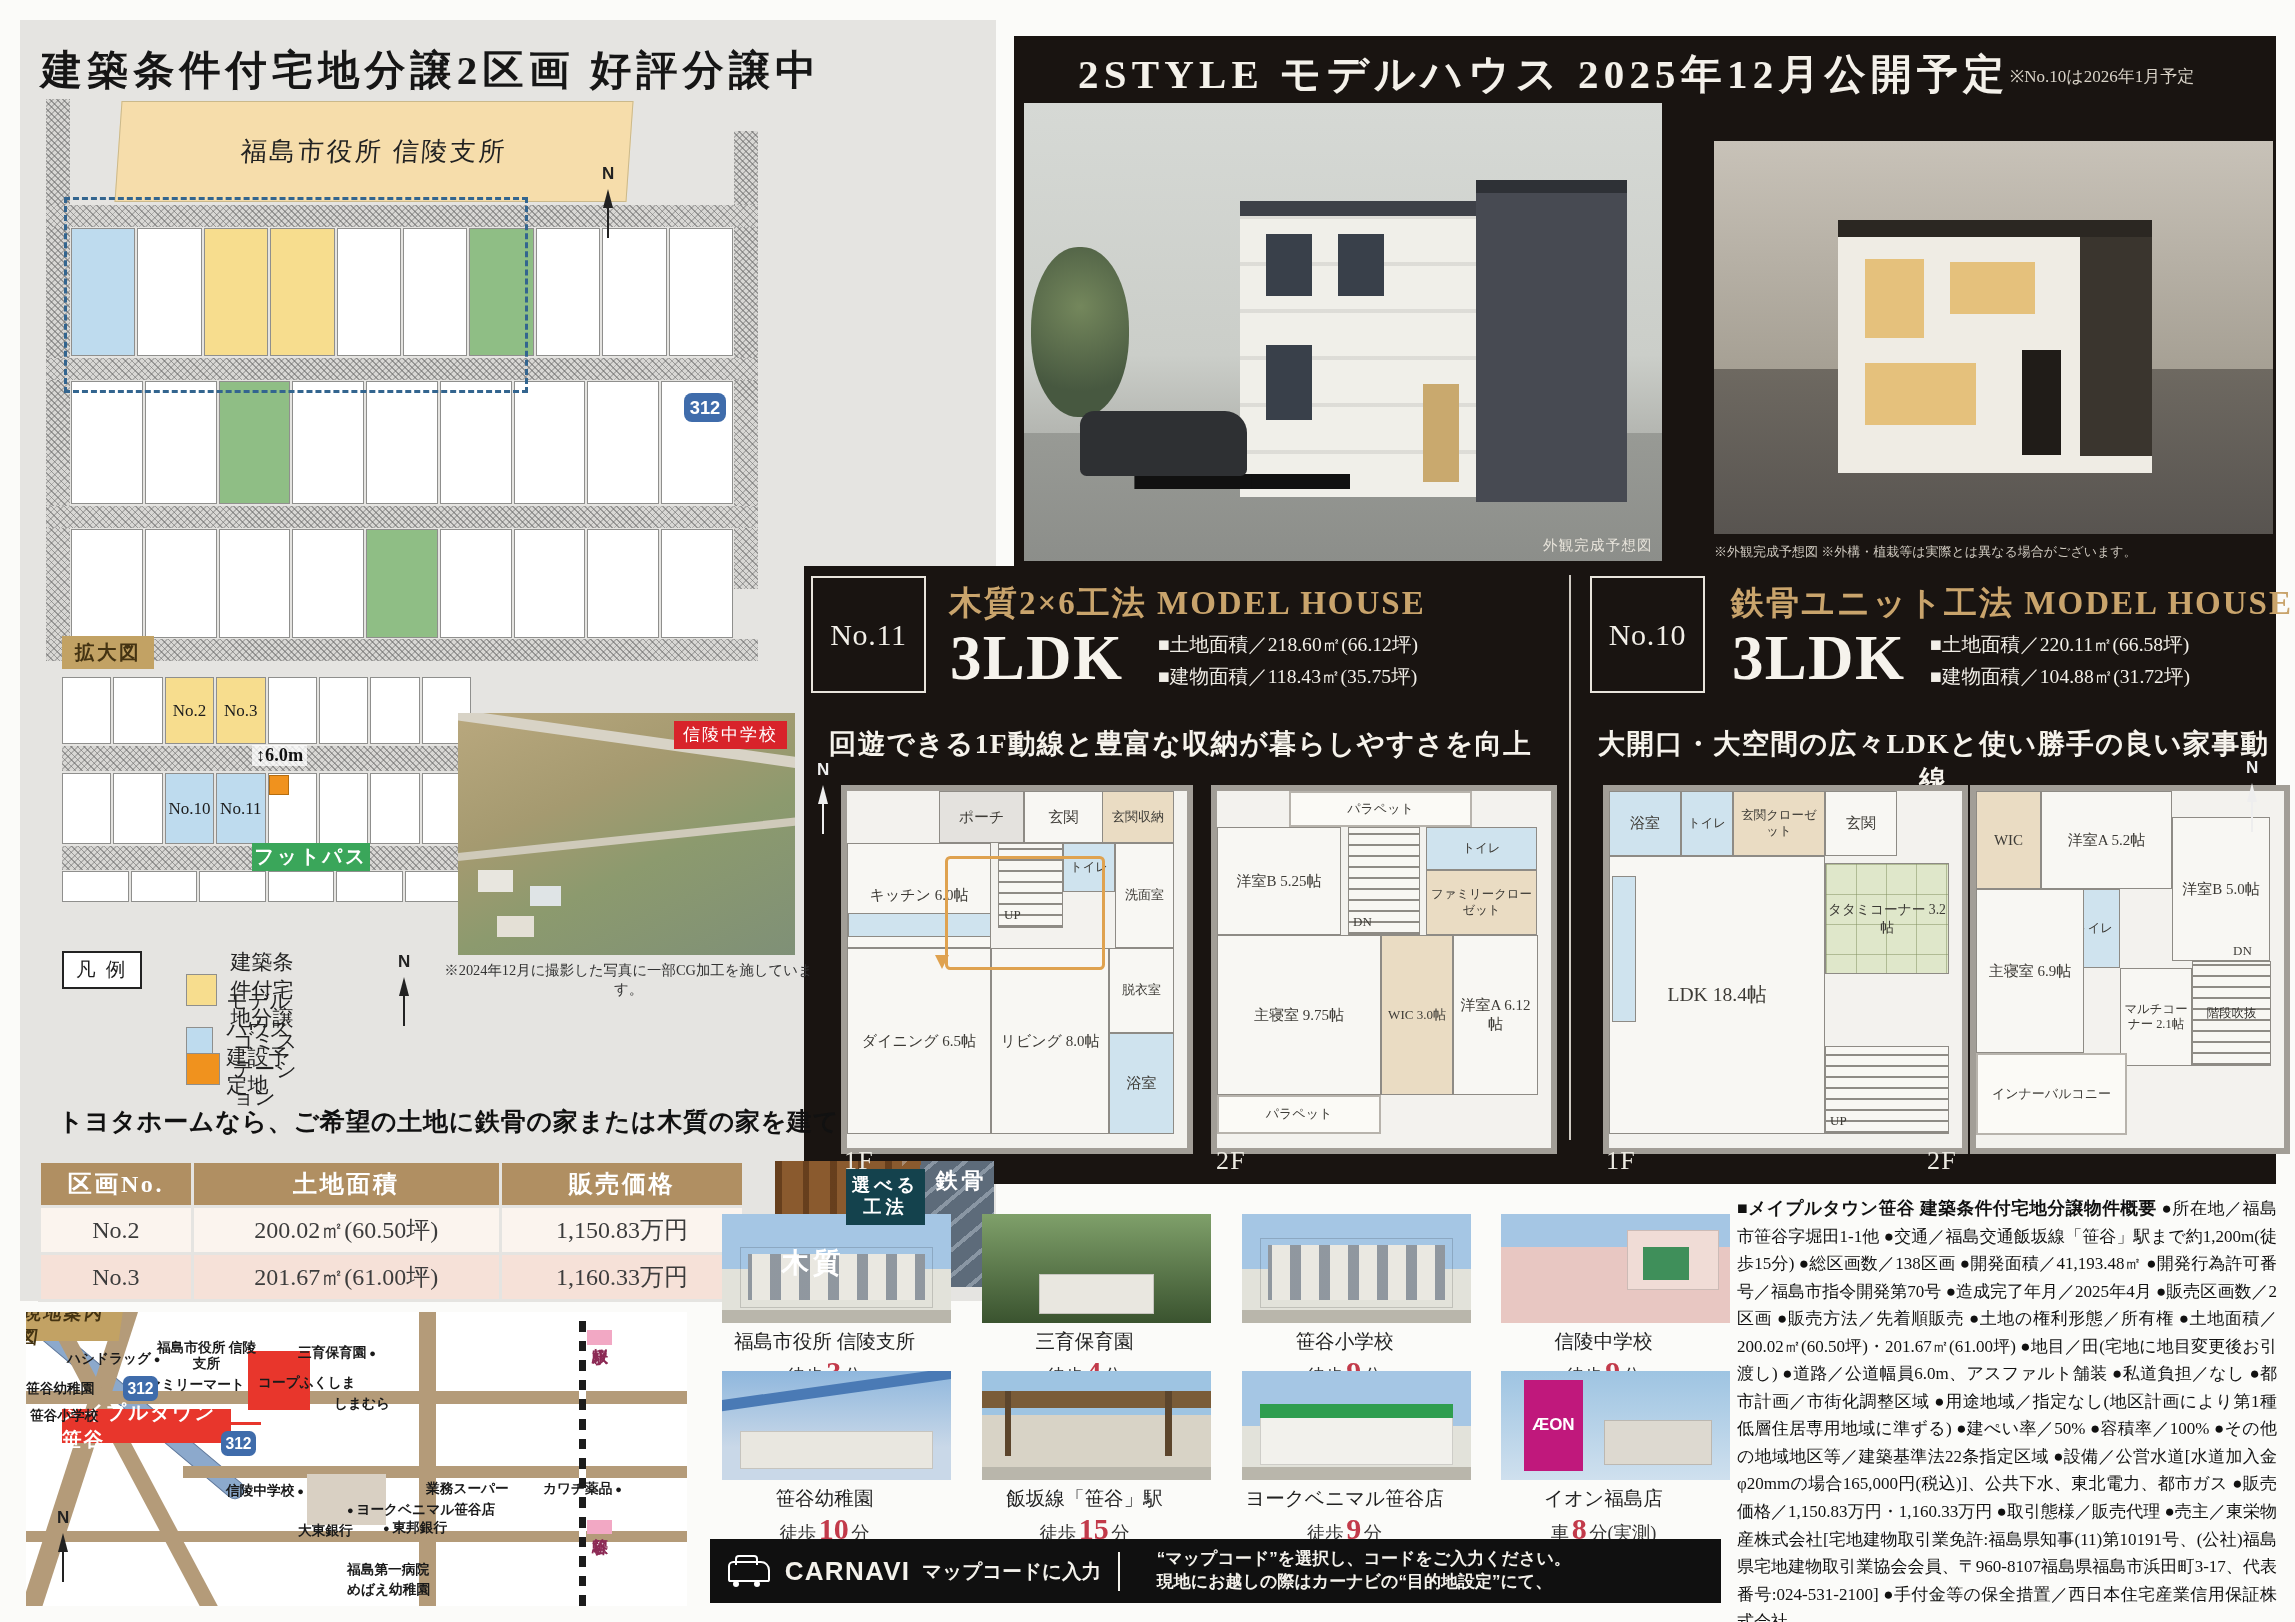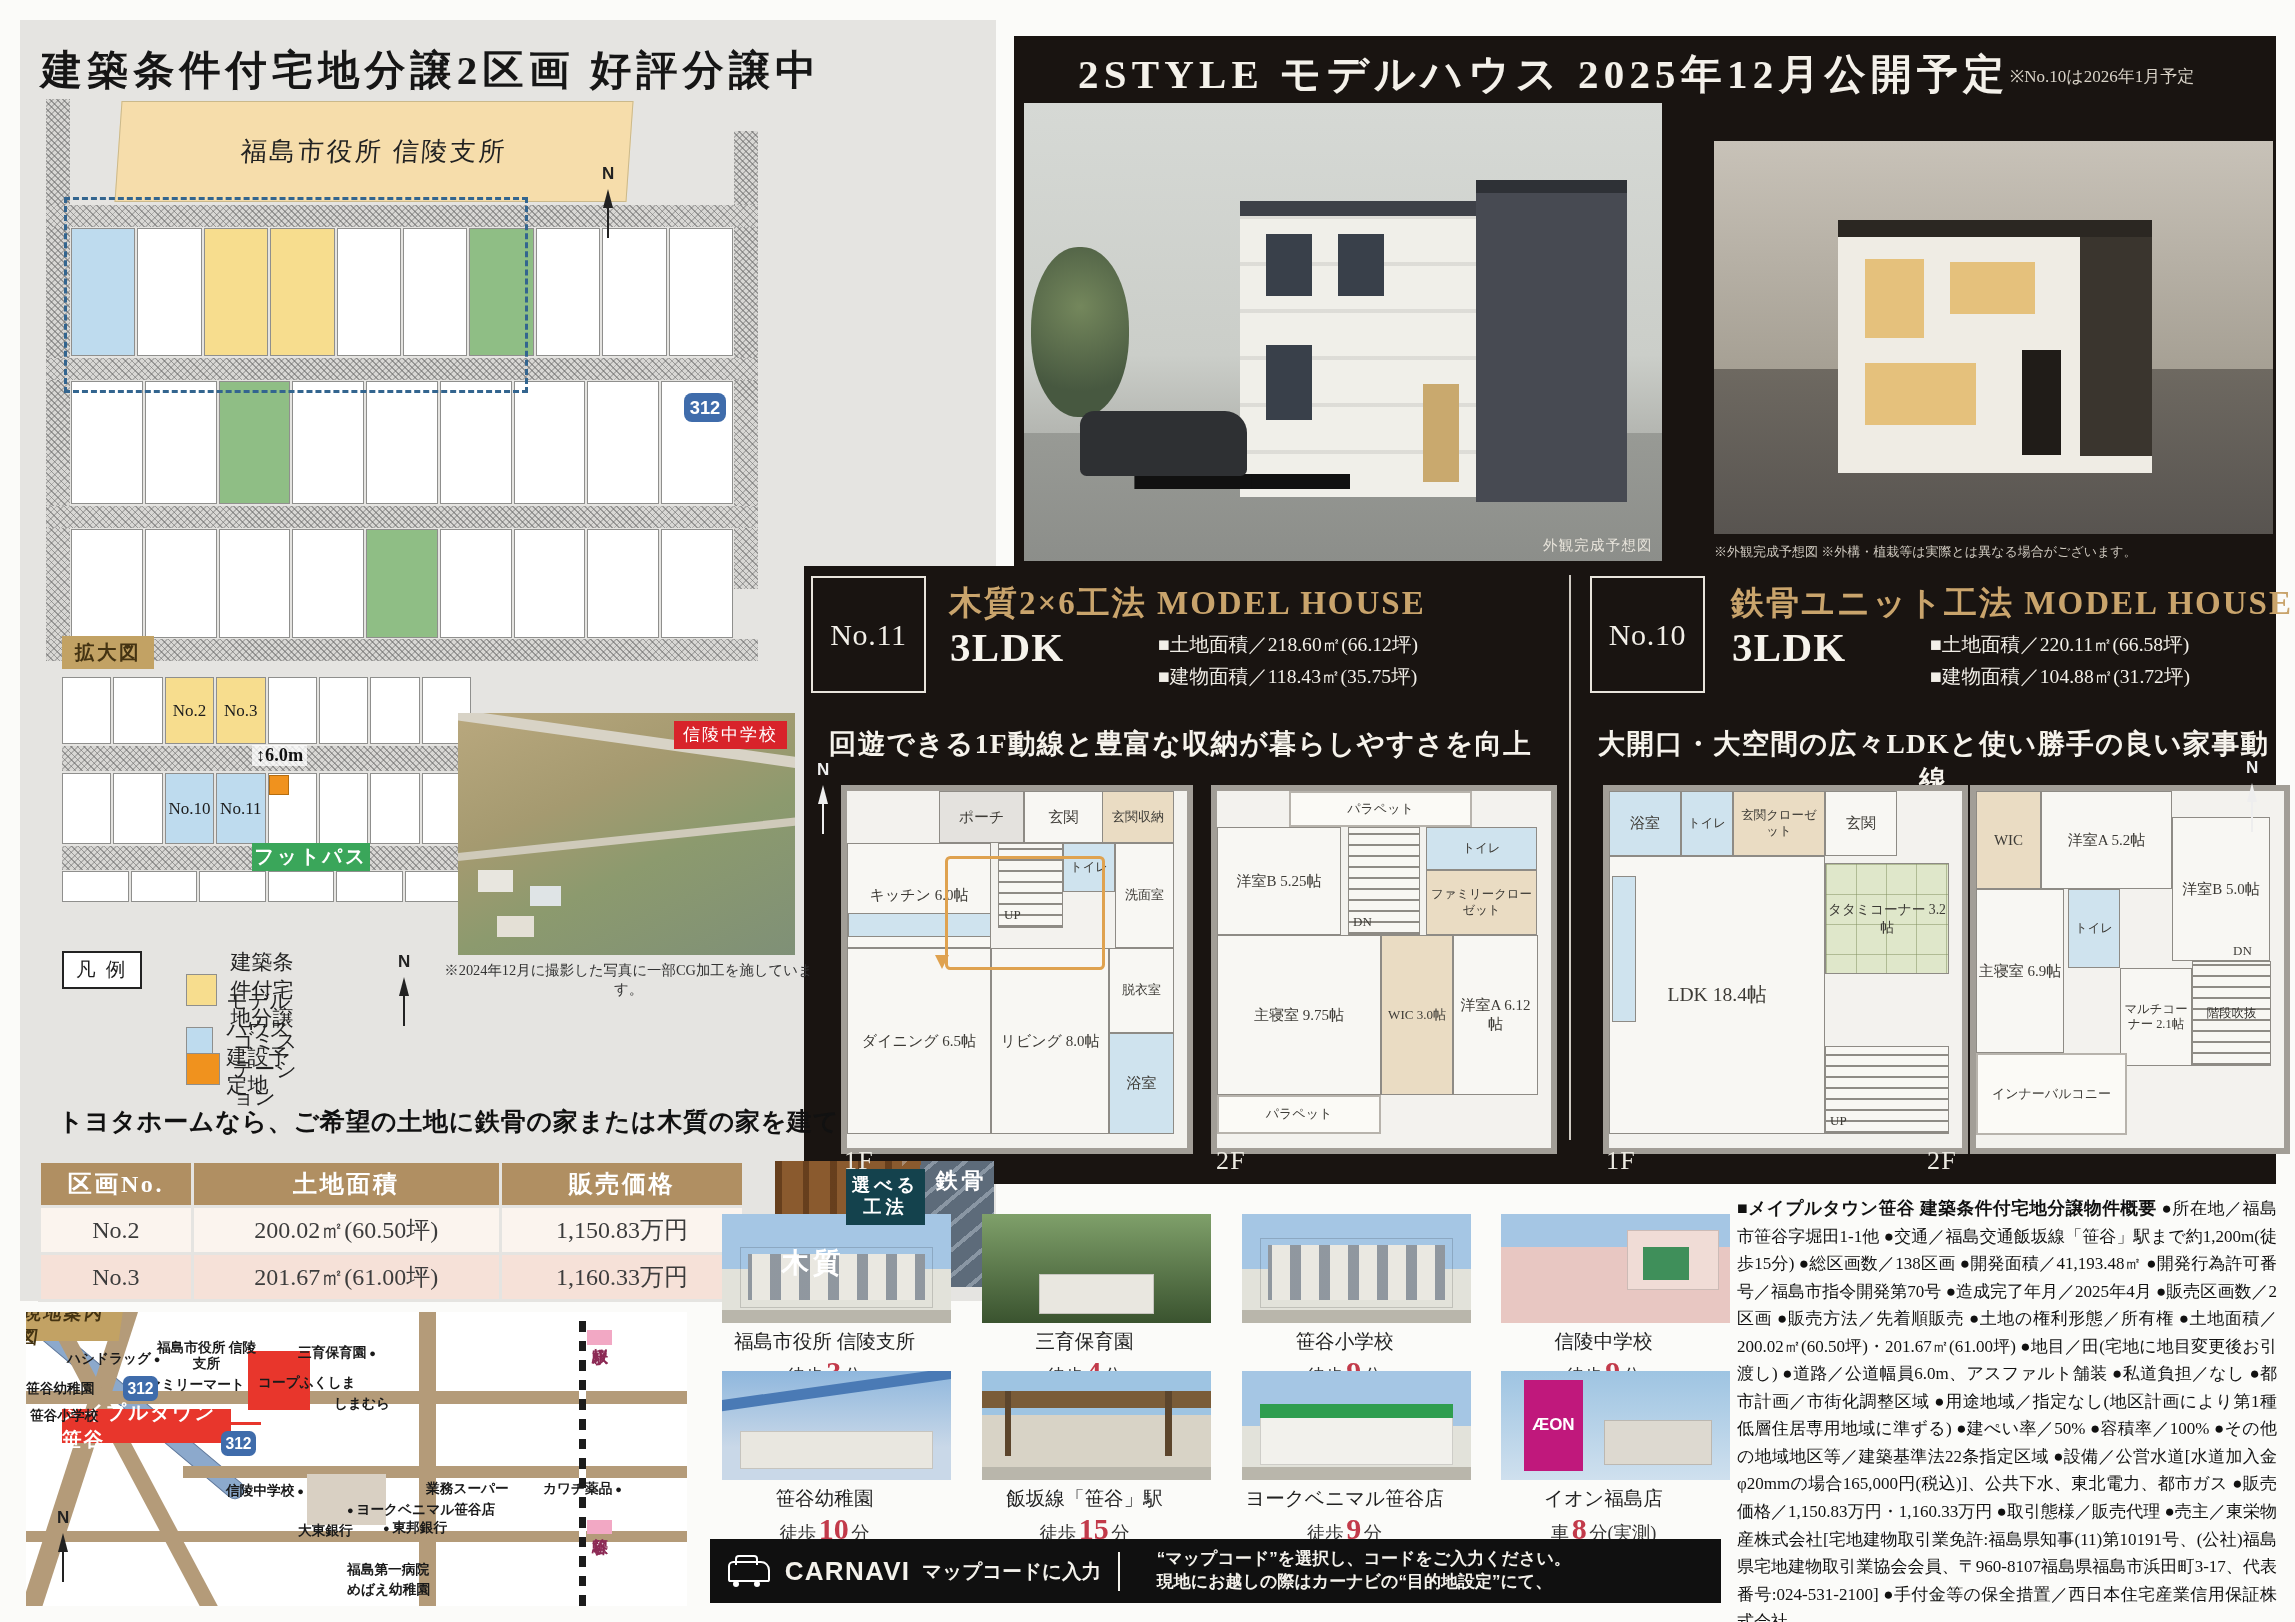--- a/index.html
+++ b/index.html
@@ -38,21 +38,21 @@
   table.price{border-collapse:separate;border-spacing:3.3px;background:#e5e4e1;font-size:24px;}
   table.price th{background:#b08f62;color:#fff;font-weight:bold;padding:5.2px 0;letter-spacing:2.6px;}
   table.price td{background:#fbf4ee;color:#3c3c3c;padding:5.9px 0;text-align:center;}
   table.price tr.alt td{background:#f6e1d8;}
   
   .dark{background:#191411;}
   .dk-title{color:#f4f1ea;font-size:41px;font-weight:bold;letter-spacing:5.2px;}
   .dk-note{color:#d9d3c8;font-size:17px;}
   .goldhead{color:#c9a46c;font-size:33px;font-weight:bold;letter-spacing:2px;}
   .nobox{border:2px double #e8e4dc;color:#f2efe8;font-size:30px;letter-spacing:0.7px;}
-  .ldk{color:#f6f3ec;font-size:41px;font-weight:bold;letter-spacing:1.3px;line-height:1;}
+  .ldk{color:#f6f3ec;font-size:63px;font-weight:bold;letter-spacing:1.3px;line-height:1;}
   .areas{color:#f2efe8;font-size:19.6px;line-height:1.65;}
   .tagline{color:#f6f3ec;font-size:27.5px;font-weight:bold;letter-spacing:1.3px;}
   .divider{width:2px;background:#cfcac2;}
   .floorlab{color:#eceae2;font-size:26px;letter-spacing:1.3px;}
   
   .plan{position:absolute;background:#f3f2ee;border:6.5px solid #a29e97;}
   .room{position:absolute;border:1.3px solid #8e8b85;background:#f8f7f3;color:#3d3b36;
         display:flex;align-items:center;justify-content:center;text-align:center;
         font-size:15px;line-height:1.25;padding:1.3px;box-sizing:border-box;}
   .wet{background:#cfe3ee;}
@@ -364,21 +364,21 @@
     <div class="room stairs" style="left:216px;top:255px;width:124px;height:88px;"></div>
     <div class="abs" style="left:221px;top:322px;color:#3d3b36;font-size:13px;">UP</div>
   </div>
   <div class="abs floorlab" style="left:1606px;top:1146px;">1F</div>
 
   <div class="plan" style="left:1970px;top:785px;width:308px;height:357px;">
     <div class="room wood" style="left:0;top:0;width:65px;height:98px;">WIC</div>
     <div class="room" style="left:65px;top:0;width:131px;height:98px;">洋室A 5.2帖</div>
     <div class="room" style="left:196px;top:26px;width:98px;height:144px;">洋室B 5.0帖</div>
     <div class="room wet" style="left:92px;top:98px;width:52px;height:79px;font-size:12.4px;">トイレ</div>
-    <div class="room" style="left:0;top:98px;width:88px;height:164px;">主寝室 6.9帖</div>
+    <div class="room" style="left:0;top:98px;width:108px;height:164px;">主寝室 6.9帖</div>
     <div class="room" style="left:144px;top:177px;width:72px;height:98px;font-size:12.4px;">マルチコーナー 2.1帖</div>
     <div class="room stairs" style="left:216px;top:170px;width:79px;height:105px;font-size:12.4px;color:#2e2c29;">階段吹抜</div>
     <div class="abs" style="left:257px;top:152px;color:#3d3b36;font-size:13px;">DN</div>
     <div class="room openbox" style="left:0;top:262px;width:151px;height:82px;font-size:13px;">インナーバルコニー</div>
   </div>
   <div class="abs floorlab" style="left:1927px;top:1146px;">2F</div>
   <div class="abs compass white" style="left:2246px;top:758px;">
     <span class="nlab">N</span>
       <div class="tip"></div>
       <div class="stem"></div>

